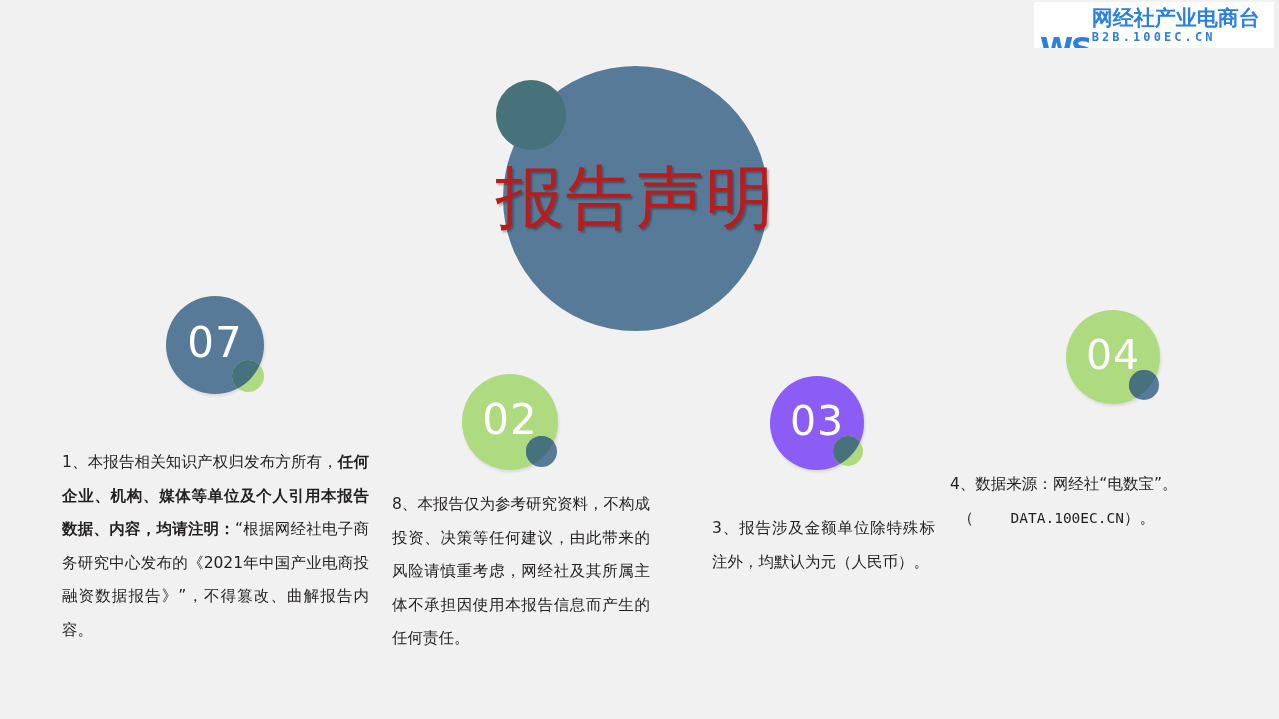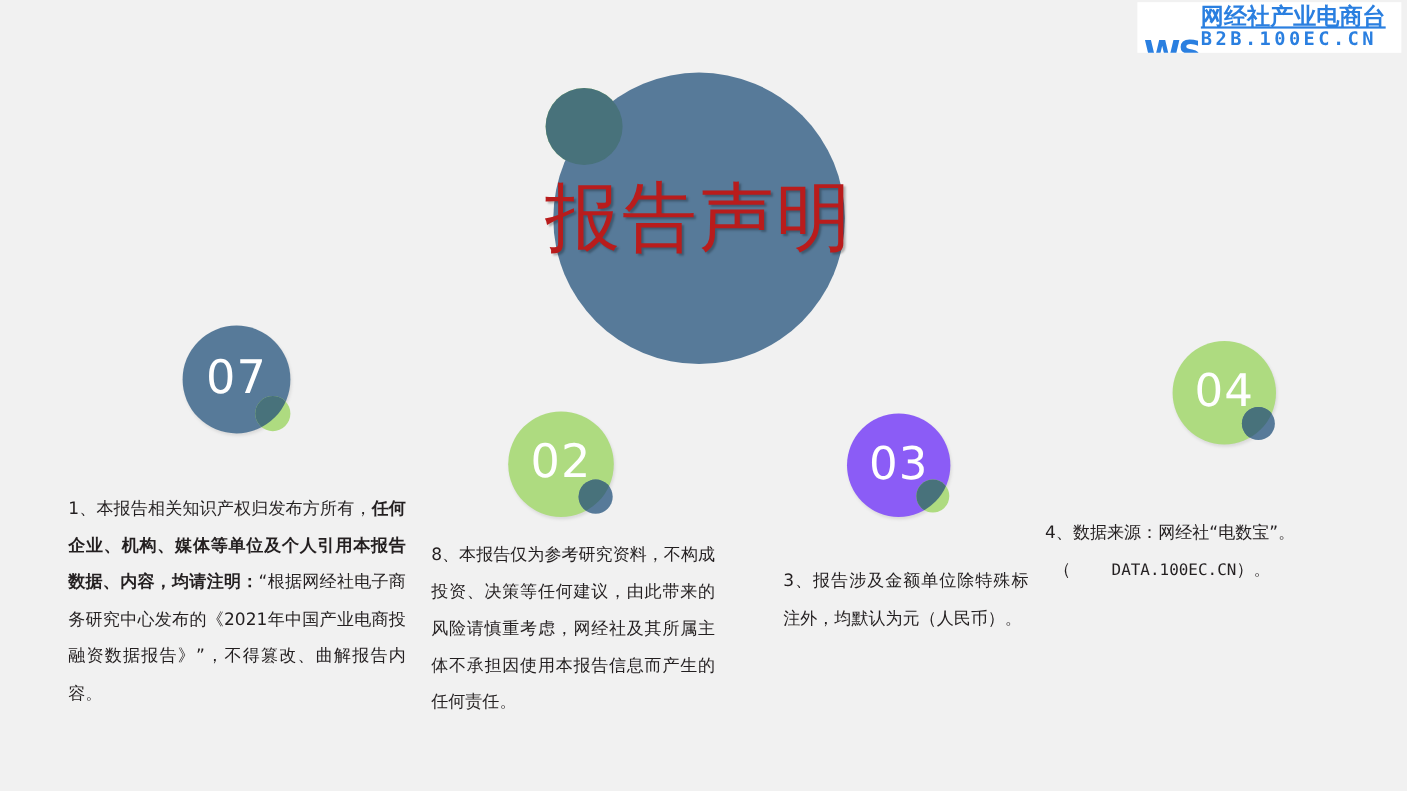--- a/index.html
+++ b/index.html
@@ -35,24 +35,23 @@
     margin-right:1px;
     position:relative;
     top:1px;
     margin-top:46px;
   }
   #logo-text { display:flex; flex-direction:column; line-height:1; }
   #logo-cn {
     font-size:21px; font-weight:bold; color:#2a7fe0;
     letter-spacing:0px;
     font-family:"DejaVu Sans", sans-serif;
-    text-decoration:underline;
   }
   #logo-en {
-    font-size:17px; font-weight:bold; color:#2a7fe0;
+    font-size:12px; font-weight:bold; color:#2a7fe0;
     letter-spacing:3.1px;
     font-family:"DejaVu Sans Mono", monospace;
     margin-top:2px;
   }
 
   
   #hero-green {
     position:absolute;
     left:496px; top:80px;
     width:70px; height:70px;

